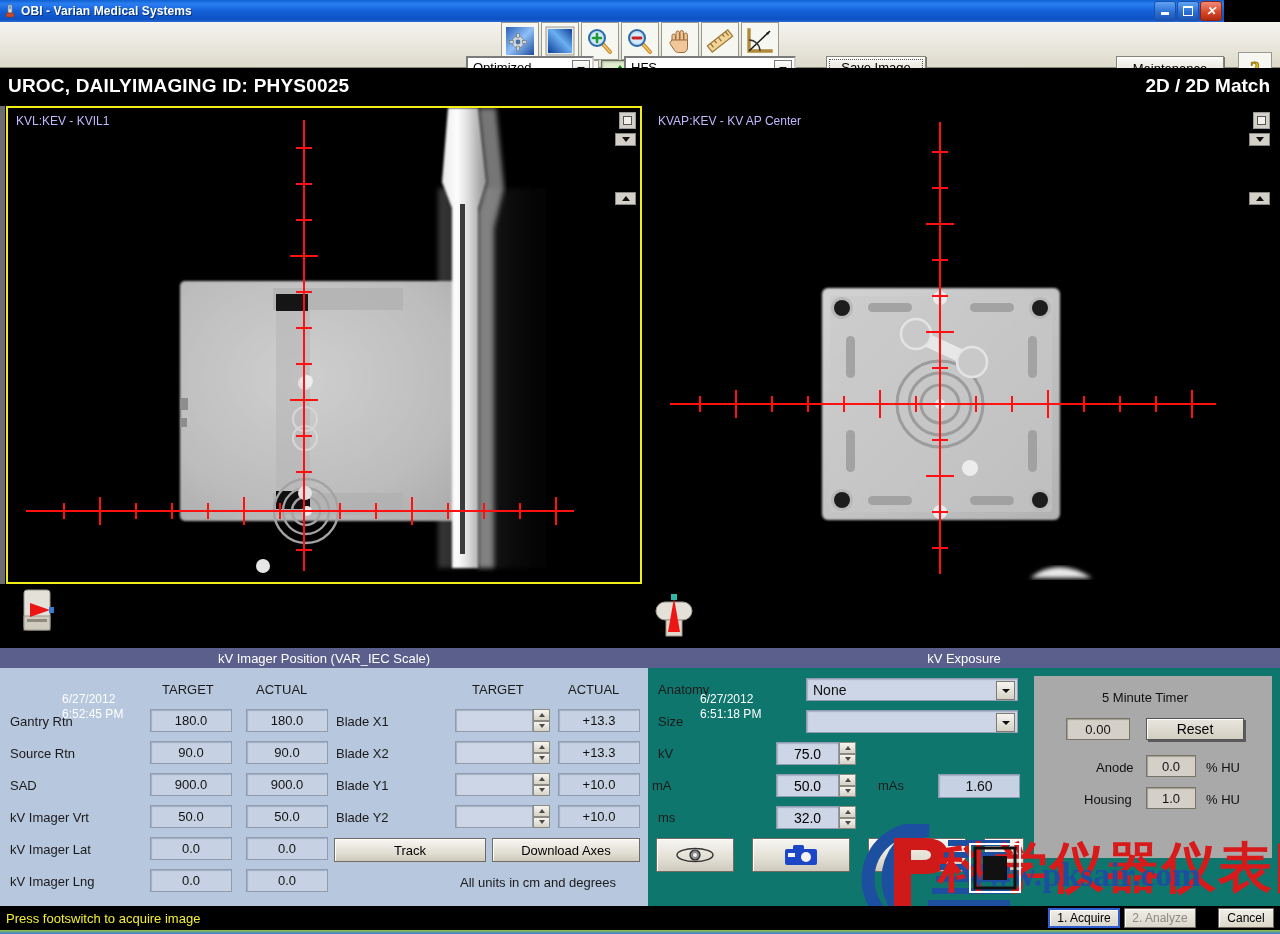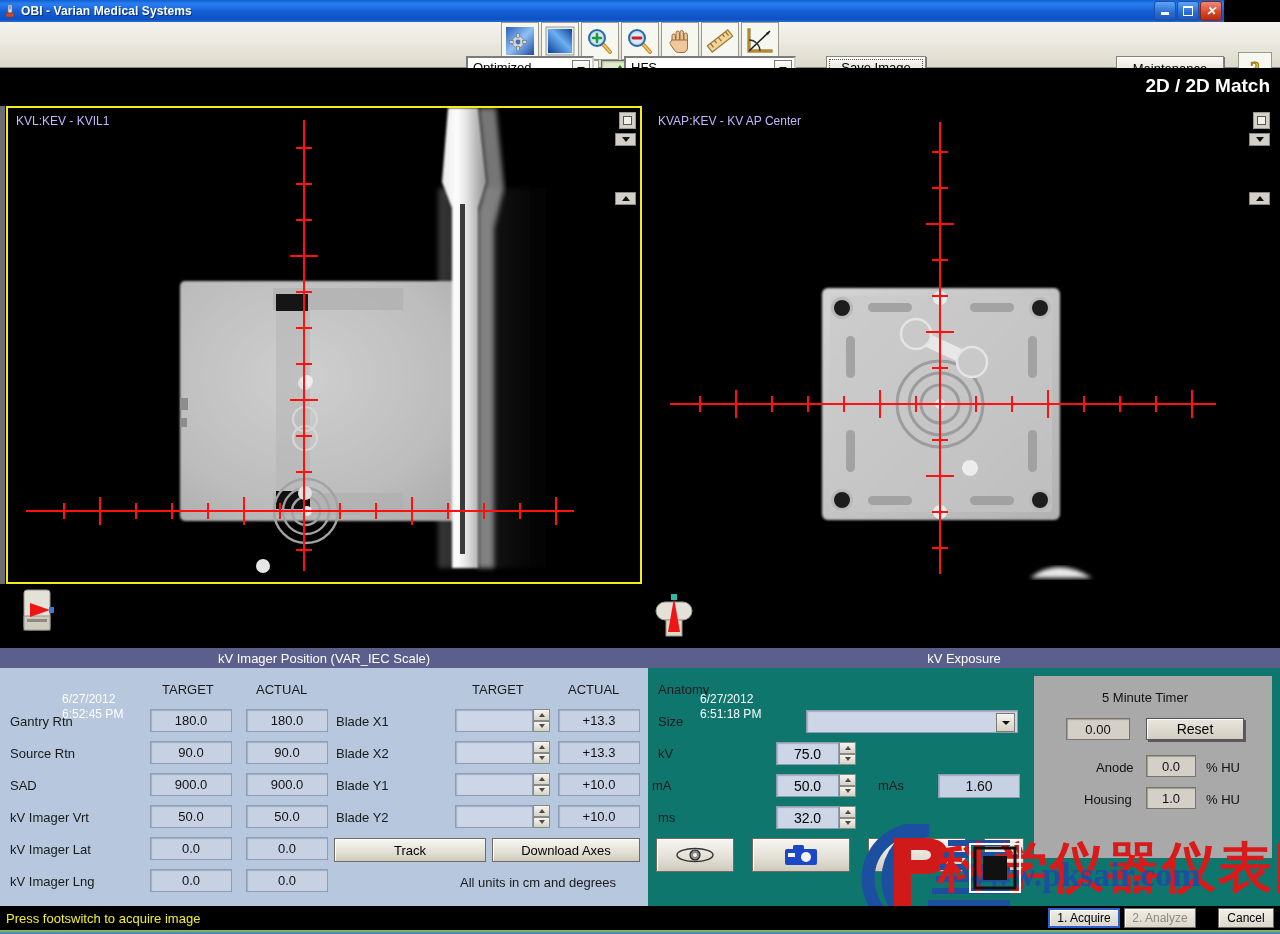--- a/index.html
+++ b/index.html
@@ -369,20 +369,21 @@
     <div class="btn3d" id="maintenance">Maintenance</div>
 
     <div id="help-btn">
       <svg width="24" height="24" viewBox="0 0 24 24">
         <text x="12" y="19" font-size="20" font-weight="bold" text-anchor="middle" fill="#e8c020" stroke="#8a6a00" stroke-width=".8" font-family="Liberation Serif, serif">?</text>
       </svg>
     </div>
   </div>
 
   <div class="patbar"></div>
+  <div class="patname">UROC, DAILYIMAGING   ID: PHYS0025</div>
   <div class="matchmode">2D / 2D Match</div>
 
   <div class="imgarea">
 
     <div class="leftgutter"></div>
 
     <div class="pane left">
       <div class="pane-label">KVL:KEV - KVIL1</div>
 
       <div class="corner-btns">
@@ -697,20 +698,24 @@
     </div>
     <div class="fld ro" style="left:558px;top:137px;width:82px;height:23px;">+10.0</div>
 
     <div class="pbtn" style="left:334px;top:170px;width:152px;height:24px;">Track</div>
     <div class="pbtn" style="left:492px;top:170px;width:148px;height:24px;">Download Axes</div>
     <div class="note" style="left:460px;top:207px;">All units in cm and degrees</div>
   </div>
 
   <div class="expbody">
     <div class="rowlabel" style="left:10px;top:14px;">Anatomy</div>
+    <div class="ecombo" style="left:158px;top:10px;width:212px;">
+      <span class="v">None</span>
+      <span class="ar"></span>
+    </div>
 
     <div class="rowlabel" style="left:10px;top:46px;">Size</div>
     <div class="ecombo" style="left:158px;top:42px;width:212px;">
       <span class="v"></span>
       <span class="ar"></span>
     </div>
 
     <div class="rowlabel" style="left:10px;top:78px;">kV</div>
     <div class="spinwrap" style="left:128px;top:74px;">
       <div class="spinfield" style="width:63px;height:23px;display:flex;align-items:center;justify-content:center;font-size:14px;">75.0</div>

